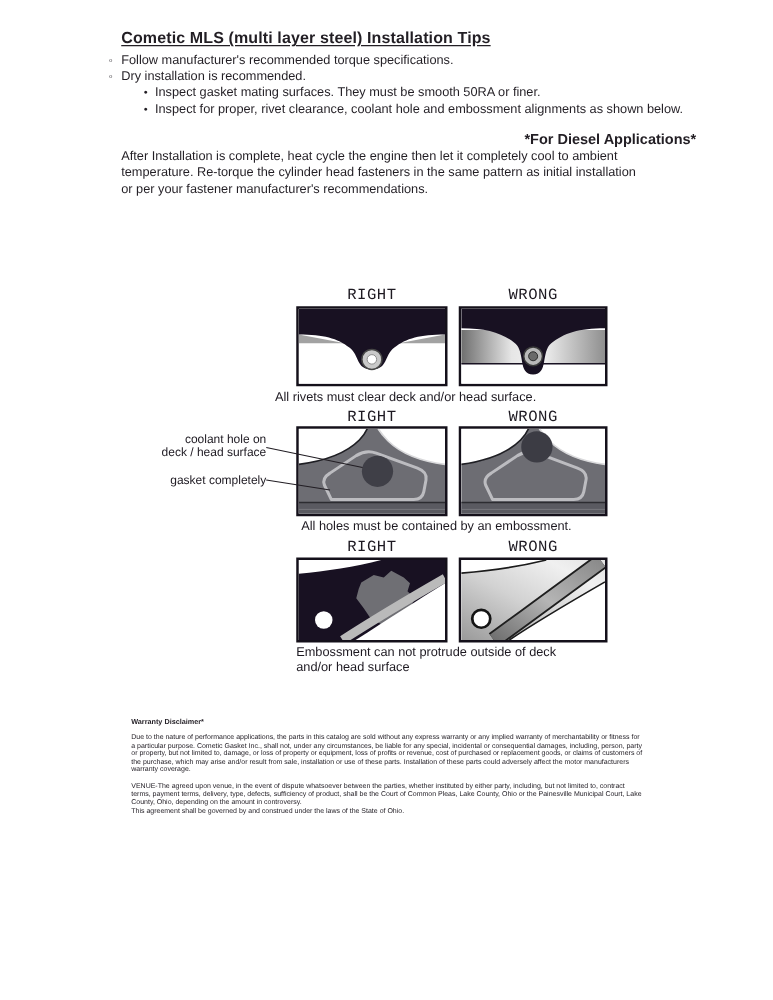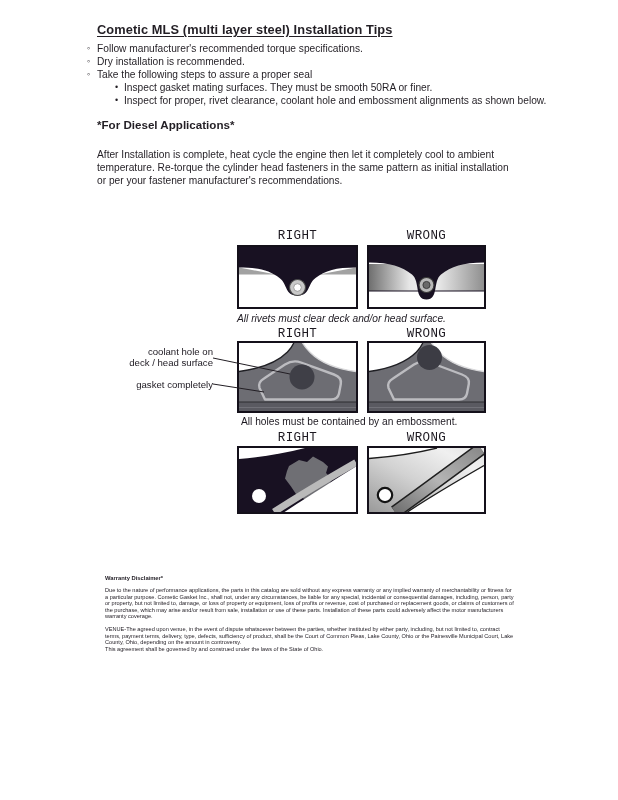--- a/index.html
+++ b/index.html
@@ -8,21 +8,21 @@
   .page { position:relative; width:618px; height:654px; background:#fff; overflow:hidden; }
 
   .doc { position:absolute; left:97px; top:22px; width:460px; }
   .title { font-size:12.8px; font-weight:bold; text-decoration:underline; text-underline-offset:2px; margin-bottom:5px; letter-spacing:0.1px; }
   .brow { display:flex; line-height:13px; font-size:10.2px; }
   .bm { width:10px; margin-left:-10px; text-align:left; font-size:9px; }
   .bm::before { content:"◦"; }
   .sub { margin-left:18px; }
   .bm2 { width:9px; font-size:9px; }
   .bm2::before { content:"•"; }
-  .h2 { font-size:11.6px; font-weight:bold; margin-top:11px; line-height:14px; }
+  .h2 { font-size:11.6px; font-weight:bold; margin-top:11px; line-height:14px;text-align:right; }
   .para { font-size:10.2px; line-height:13px; margin-top:6px; white-space:pre-line; }
   .pre { white-space:pre-line; }
 
   .dlabel { position:absolute; font-size:12.5px; letter-spacing:0.4px; text-align:center; color:#1d1921;font-family:Liberation Mono, monospace; }
   .dbox { position:absolute; border:2px solid #14101a; background:#fff; }
   .dbox svg { display:block; }
   .caption { position:absolute; font-size:10.2px; line-height:12px; color:#1d1921; white-space:pre-line; }
 
   .side-label { position:absolute; left:112px; width:101px; text-align:right; font-size:9.6px; line-height:11px; color:#1d1921; white-space:pre-line; }
   .leader-overlay { position:absolute; left:110px; top:340px; width:200px; height:70px; z-index:5; pointer-events:none; }
@@ -41,35 +41,31 @@
   <div class="doc">
     <div class="title">Cometic MLS (multi layer steel) Installation Tips</div>
     <div class="brow">
         <span class="bm"></span>
         <span class="pre">Follow manufacturer's recommended torque specifications.</span>
       </div>
     <div class="brow">
         <span class="bm"></span>
         <span class="pre">Dry installation is recommended.</span>
       </div>
-    <div class="brow">
-        <span class="bm"></span>
-        <span class="pre">Take the following steps to assure a proper seal</span>
-      </div>
     <div class="brow sub">
         <span class="bm2"></span>
         <span class="pre">Inspect gasket mating surfaces.  They must be smooth 50RA or finer.</span>
       </div>
     <div class="brow sub">
         <span class="bm2"></span>
         <span class="pre">Inspect for proper, rivet clearance, coolant hole and embossment alignments as shown below.</span>
       </div>
 
     <div class="h2">*For Diesel Applications*</div>
-    <p class="para" style="margin-top:16px">After Installation is complete, heat cycle the engine then let it completely cool to ambient
+    <p class="para" style="margin-top:0">After Installation is complete, heat cycle the engine then let it completely cool to ambient
 temperature. Re-torque the cylinder head fasteners in the same pattern as initial installation
 or per your fastener manufacturer's recommendations.</p>
   </div>
 
   <div class="dlabel" style="left:237px;top:229px;width:121px;">RIGHT</div>
   <div class="dlabel" style="left:367px;top:229px;width:119px;">WRONG</div>
 
   <div class="dbox" style="left:237px;top:245px;width:121px;height:64px;">
     <svg width="117" height="60" viewBox="0 0 117 60">
       <rect width="117" height="60" fill="#ffffff"></rect>
@@ -91,21 +87,21 @@
         </linearGradient>
       </defs>
       <rect width="115" height="60" fill="#ffffff"></rect>
       <rect x="0" y="17" width="115" height="27" fill="url(#g1w)"></rect>
       <line x1="0" y1="44" x2="115" y2="44" stroke="#181122" stroke-width="1.2"></line>
       <path d="M0,0 H115 V15.5 C94,15.5 82,19.5 72,27.5 C63.5,34.5 70,52.5 57.5,52.5 C45,52.5 51.5,34.5 43,27.5 C33,19.5 21,15.5 0,15.5 Z" fill="#181122"></path>
       <circle cx="57.5" cy="38" r="7.5" fill="#b9b9b9" stroke="#3a3a3a" stroke-width="1.2"></circle>
       <circle cx="57.5" cy="38" r="3.6" fill="#6a6a6a" stroke="#2e2e2e" stroke-width="0.8"></circle>
     </svg>
   </div>
-  <div class="caption" style="left:237px;top:313px;font-style:italic;">All rivets must clear deck and/or head surface.</div>
+  <div class="caption" style="left:220px;top:313px;">All rivets must clear deck and/or head surface.</div>
 
   <div class="dlabel" style="left:237px;top:327px;width:121px;">RIGHT</div>
   <div class="dlabel" style="left:367px;top:327px;width:119px;">WRONG</div>
 
   <div class="side-label" style="top:346px;">coolant hole on
 deck / head surface</div>
   <div class="side-label" style="top:379px;">gasket completely</div>
   <svg class="leader-overlay">
     <line x1="103" y1="18" x2="180" y2="34" stroke="#221e24" stroke-width="1"></line>
     <line x1="103" y1="44" x2="154" y2="52" stroke="#221e24" stroke-width="1"></line>
@@ -169,20 +165,22 @@
       </defs>
       <rect width="115" height="64" fill="#ffffff"></rect>
       <path d="M0,10.5 C25,8.5 48,5 68,0 L115,0 L115,17.5 C89,32.5 63,47.5 38.5,64 L0,64 Z" fill="url(#g3w)"></path>
       <path d="M0,10.5 C25,8.5 48,5 68,0" fill="none" stroke="#1c1c1c" stroke-width="1.3"></path>
       <path d="M115,17.5 C89,32.5 63,47.5 38.5,64" fill="none" stroke="#1c1c1c" stroke-width="1.3"></path>
       <path d="M26,64 C55,43 85,21 112,1" fill="none" stroke="#1f1f1f" stroke-width="13.5"></path>
       <path d="M26,64 C55,43 85,21 112,1" fill="none" stroke="url(#g3s)" stroke-width="10.5"></path>
       <circle cx="16" cy="47" r="7.2" fill="#ffffff" stroke="#141414" stroke-width="2.2"></circle>
     </svg>
   </div>
+  <div class="caption" style="left:237px;top:517px;">Embossment can not protrude outside of deck
+and/or head surface</div>
 
   <div class="disclaimer">
     <div class="dh">Warranty Disclaimer*</div>
     <p>Due to the nature of performance applications, the parts in this catalog are sold without any express warranty or any implied warranty of merchantability or fitness for a particular purpose.  Cometic Gasket Inc., shall not, under any circumstances, be liable for any special, incidental or consequential damages, including, person, party or property, but not limited to, damage, or loss of property or equipment, loss of profits or revenue, cost of purchased or replacement goods, or claims of customers of the purchase, which may arise and/or result from sale, installation or use of these parts.  Installation of these parts could adversely affect the motor manufacturers warranty coverage.</p>
     <p>VENUE-The agreed upon venue, in the event of dispute whatsoever between the parties, whether instituted by either party, including, but not limited to, contract terms, payment terms, delivery, type, defects, sufficiency of product, shall be the Court of Common Pleas, Lake County, Ohio or the Painesville Municipal Court, Lake County, Ohio, depending on the amount in controversy.
 This agreement shall be governed by and construed under the laws of the State of Ohio.</p>
     <p>All prices and terms are subject to change without notice.</p>
     <p>Terms COD- Secured with a completed dealer/jobber application on File, COD-Company check with a current credit card number on file.  Open accounts may be established by well rated firms.  A credit application is available upon request.  Open accounts are due payable Net 30 days from date of invoice.  No statement will be sent.  If an account becomes 60 or more days past due, it is subject to being placed on credit hold.  No orders will be shipped or new orders accepted until past due balance is paid.  If an account becomes 90 or more days past due, it is subject to being placed for collections.  All costs of collection are the responsibility of the customer, including attorney fees, court costs, and other expenses of litigation.</p>
     <p>Returns- Authorized (RGA) must be obtained in advance on all returns.  A packing slip or invoice number must accompany the merchandise.  No returns after 30 days from invoice date.  All returns are subject to a 25% restocking charge.  All custom designed and custom manufactured gaskets are non-returnable.</p>
     <p>Only catalog parts are returnable.

